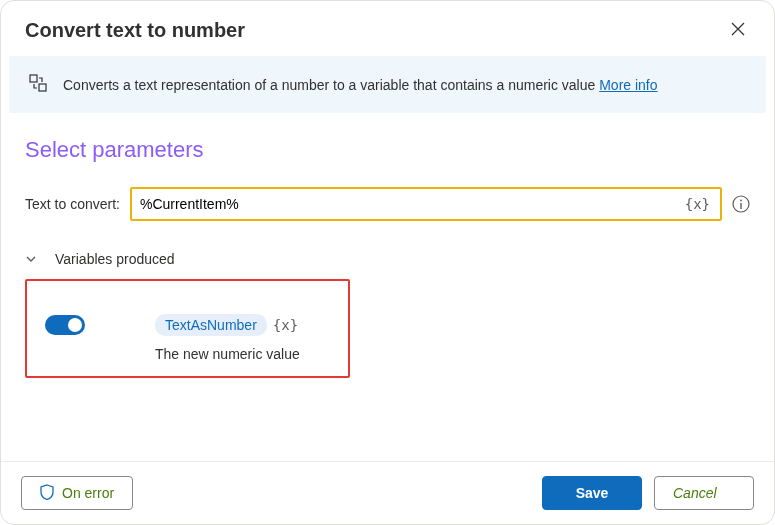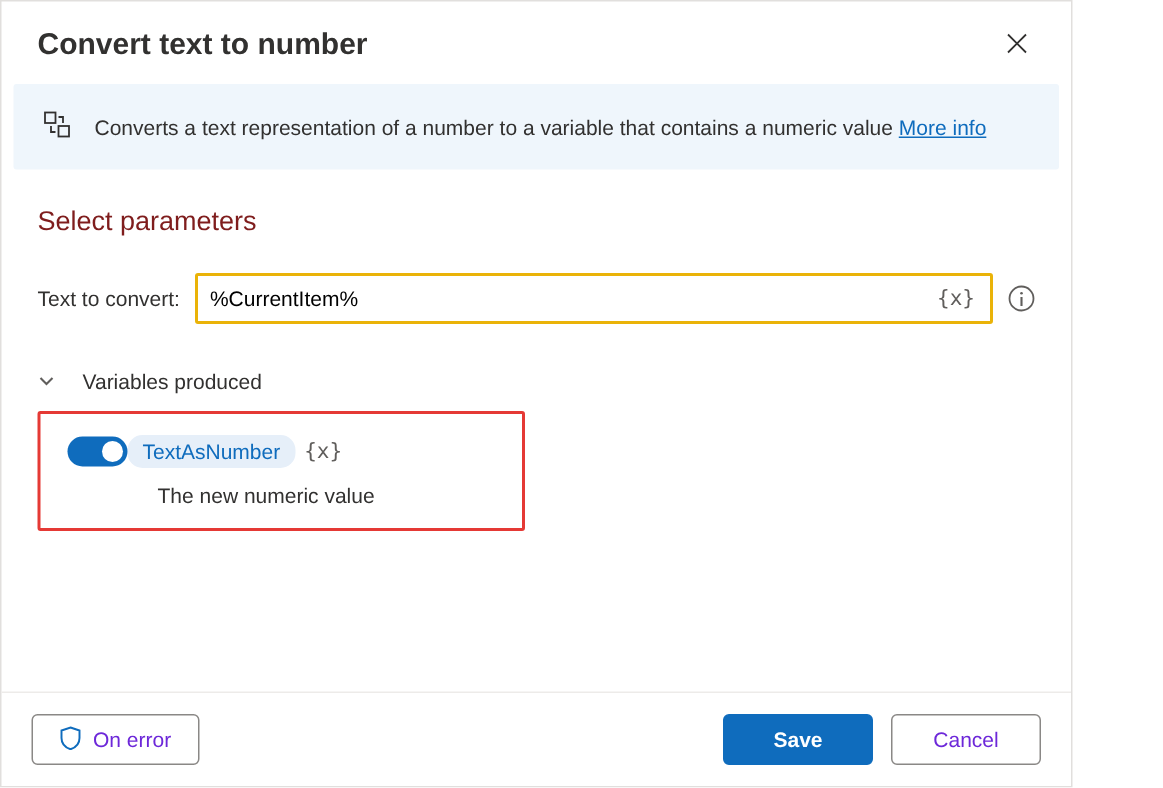--- a/index.html
+++ b/index.html
@@ -3,24 +3,24 @@
   <meta charset="utf-8">
   <style>
     * { box-sizing: border-box; margin: 0; padding: 0; }
     body {
       font-family: "Segoe UI", -apple-system, sans-serif;
       font-size: 14px;
       color: #323130;
       background: #fff;
     }
     .dialog {
-      width: 715px;
+      width: 775px;
       height: 525px;
       border: 1px solid #e1dfdd;
-      border-radius: 0;
+      border-radius: 14px;
       display: flex;
       flex-direction: column;
       position: relative;
     }
     .header {
       display: flex;
       justify-content: space-between;
       align-items: center;
       padding: 16px 24px 12px 24px;
     }
@@ -55,24 +55,24 @@
       color: #0f6cbd;
       text-decoration: underline;
       cursor: pointer;
     }
     .content {
       padding: 24px 24px 0 24px;
       flex: 1;
       overflow: auto;
     }
     .section-title {
-      font-size: 18px;
+      font-size: 22px;
       font-weight: 400;
       margin-bottom: 24px;
-      color: #7f1d1d;
+      color: #8b5cf6;
     }
     .param-row {
       display: flex;
       align-items: center;
       gap: 10px;
       margin-bottom: 30px;
     }
     .param-label {
       flex-shrink: 0;
       font-size: 14px;
@@ -123,20 +123,22 @@
     }
     .var-produced-box {
       border: 2px solid #e53935;
       border-radius: 2px;
       padding: 14px 18px;
       width: 325px;
     }
     .var-row-top {
       display: flex;
       align-items: center;
+      gap: 70px;
+      margin-top: 19px;
     }
     .toggle {
       width: 40px;
       height: 20px;
       background: #0f6cbd;
       border-radius: 10px;
       position: relative;
       cursor: pointer;
       flex-shrink: 0;
     }
@@ -161,21 +163,21 @@
       border-radius: 10px;
       font-size: 14px;
     }
     .var-type {
       font-family: monospace;
       color: #605e5c;
       font-size: 14px;
     }
     .var-desc {
       margin-top: 10px;
-      margin-left: 60px;
+      margin-left: 110px;
       font-size: 14px;
       color: #323130;
     }
     .footer {
       border-top: 1px solid #edebe9;
       padding: 14px 20px;
       display: flex;
       justify-content: space-between;
       align-items: center;
     }
@@ -183,34 +185,34 @@
       height: 34px;
       padding: 0 18px;
       border-radius: 4px;
       font-size: 14px;
       cursor: pointer;
       display: inline-flex;
       align-items: center;
       gap: 8px;
       border: 1px solid #8a8886;
       background: #fff;
-      color: #6d28d9;
+      color: #4d7c0f;
     }
     .btn-primary {
       background: #0f6cbd;
       border-color: #0f6cbd;
       color: #fff;
       font-weight: 600;
       min-width: 100px;
       justify-content: center;
       margin-left: 28px;
     }
     .btn-secondary {
       min-width: 100px;
-      justify-content: center;
+      font-style: italic;
     }
     .footer-right {
       display: flex;
       gap: 12px;
     }
   </style>
 </head>
 <body>
 
 <div class="dialog">

